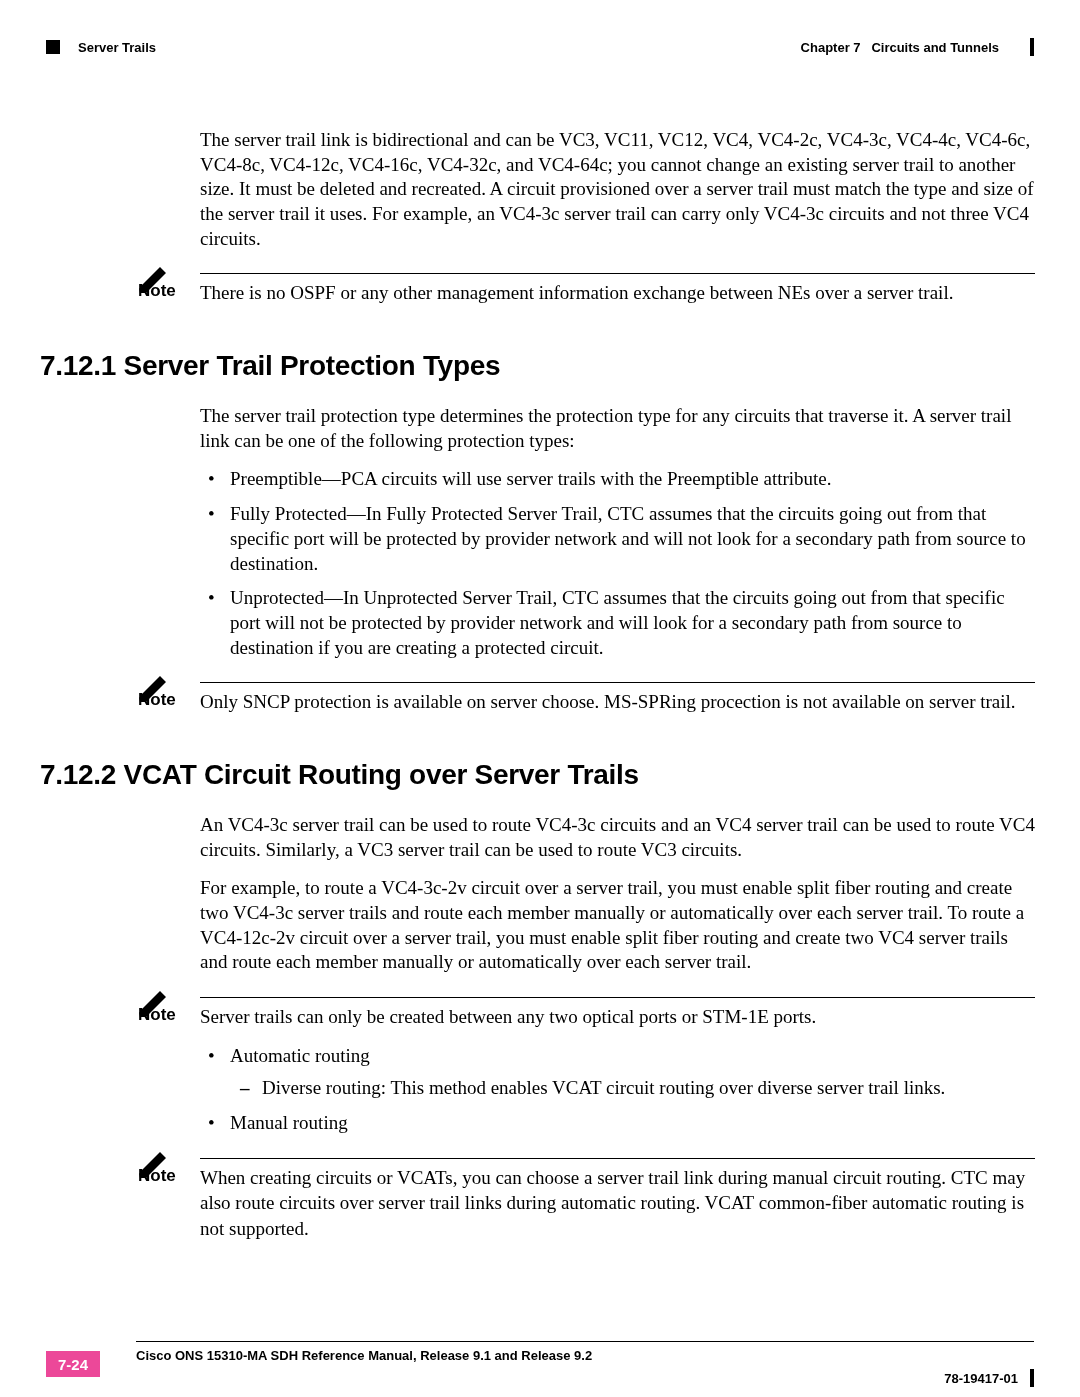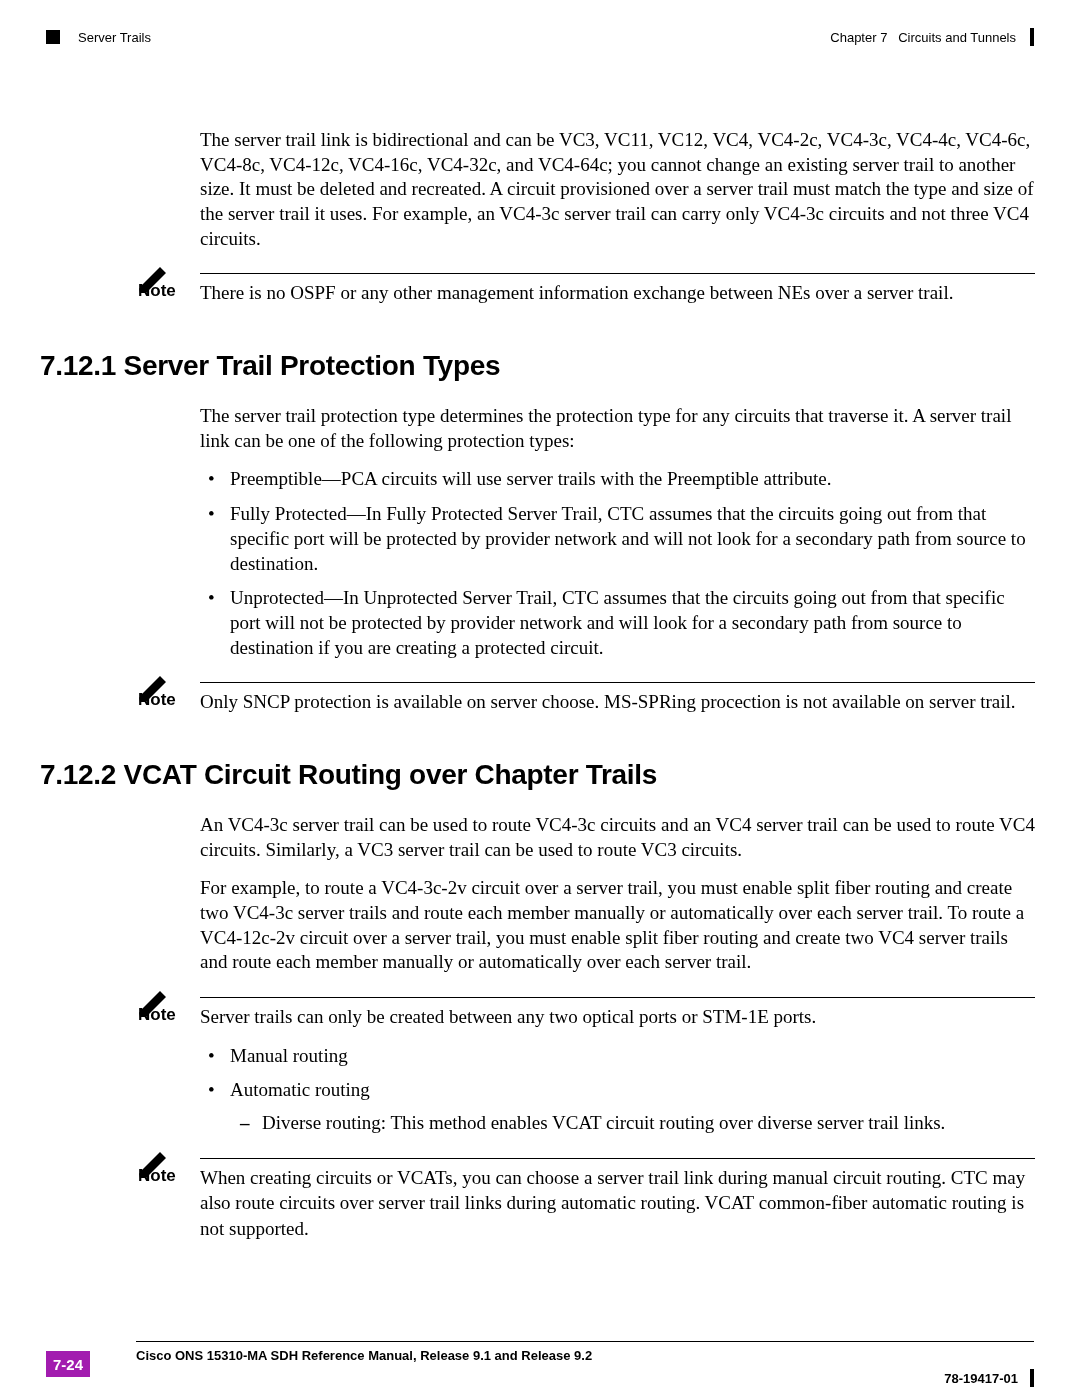--- a/index.html
+++ b/index.html
@@ -6,45 +6,46 @@
     body {
       width: 1080px;
       height: 1397px;
       background: #fff;
       font-family: 'Times New Roman', Times, serif;
       color: #000;
       position: relative;
     }
     .header-row {
       position: absolute;
-      top: 28px;
+      top: 38px;
       left: 0;
       right: 0;
       display: flex;
       align-items: center;
       font-family: Arial, Helvetica, sans-serif;
-      font-weight: normal;
+      font-weight: bold;
     }
     .header-left {
       display: flex;
       align-items: center;
       margin-left: 46px;
     }
     .header-left .sq {
       width: 14px; height: 14px; background: #000;
     }
     .header-left .label {
       margin-left: 18px;
       font-size: 13px;
     }
     .header-right {
       margin-left: auto;
       display: flex;
       align-items: center;
       margin-right: 46px;
+      gap: 17px;
     }
     .header-right .chapter {
       font-size: 13px;
       margin-right: 14px;
     }
     .header-right .bar {
       width: 4px; height: 18px; background: #000;
     }
     .content {
       position: absolute;
@@ -155,23 +156,23 @@
       font-weight: bold;
     }
     .footer-row .manual {
       font-size: 13px;
       margin-left: 90px;
     }
     .pagebox {
       position: absolute;
       left: 46px;
       bottom: 20px;
-      width: 44px;
+      width: 54px;
       height: 26px;
-      background: #a21caf;
+      background: #ec4899;
       color: #fff;
       font-family: Arial, Helvetica, sans-serif;
       font-weight: bold;
       font-size: 15px;
       display: flex;
       align-items: center;
       justify-content: center;
     }
     .docnum-row {
       position: absolute;
@@ -236,47 +237,47 @@
           <path d="M2 20 L18 4 L24 10 L8 26 L2 26 Z M18 4 L22 0 L28 6 L24 10 Z M2 26 L1 21 L7 25 Z" fill="#000"></path>
         </svg>
     </div>
     <div class="note-rule"></div>
     <div class="note-row">
       <span class="note-label">Note</span>
       <span class="note-text">Only SNCP protection is available on server choose. MS-SPRing procection is not available on server trail.</span>
     </div>
   </div>
 
-  <h2 class="h2">7.12.2  VCAT Circuit Routing over Chapter Trails</h2>
+  <h2 class="h2">7.12.2  VCAT Circuit Routing over Server Trails</h2>
 
   <p class="para">An VC4-3c server trail can be used to route VC4-3c circuits and an VC4 server trail can be used to route VC4 circuits. Similarly, a VC3 server trail can be used to route VC3 circuits.</p>
   <p class="para">For example, to route a VC4-3c-2v circuit over a server trail, you must enable split fiber routing and create two VC4-3c server trails and route each member manually or automatically over each server trail. To route a VC4-12c-2v circuit over a server trail, you must enable split fiber routing and create two VC4 server trails and route each member manually or automatically over each server trail.</p>
 
   <div class="note-block">
     <div class="pencil-icon">
       <svg viewBox="0 0 30 26">
           <path d="M2 20 L18 4 L24 10 L8 26 L2 26 Z M18 4 L22 0 L28 6 L24 10 Z M2 26 L1 21 L7 25 Z" fill="#000"></path>
         </svg>
     </div>
     <div class="note-rule"></div>
     <div class="note-row">
       <span class="note-label">Note</span>
       <span class="note-text">Server trails can only be created between any two optical ports or STM-1E ports.</span>
     </div>
   </div>
 
 
   <ul class="bullets">
-    <li>Manual routing</li>
     <li>
       <span>Automatic routing</span>
       <ul class="sub">
         <li>Diverse routing: This method enables VCAT circuit routing over diverse server trail links.</li>
       </ul>
     </li>
+    <li>Manual routing</li>
   </ul>
 
   <div class="note-block">
     <div class="pencil-icon">
       <svg viewBox="0 0 30 26">
           <path d="M2 20 L18 4 L24 10 L8 26 L2 26 Z M18 4 L22 0 L28 6 L24 10 Z M2 26 L1 21 L7 25 Z" fill="#000"></path>
         </svg>
     </div>
     <div class="note-rule"></div>
     <div class="note-row">

